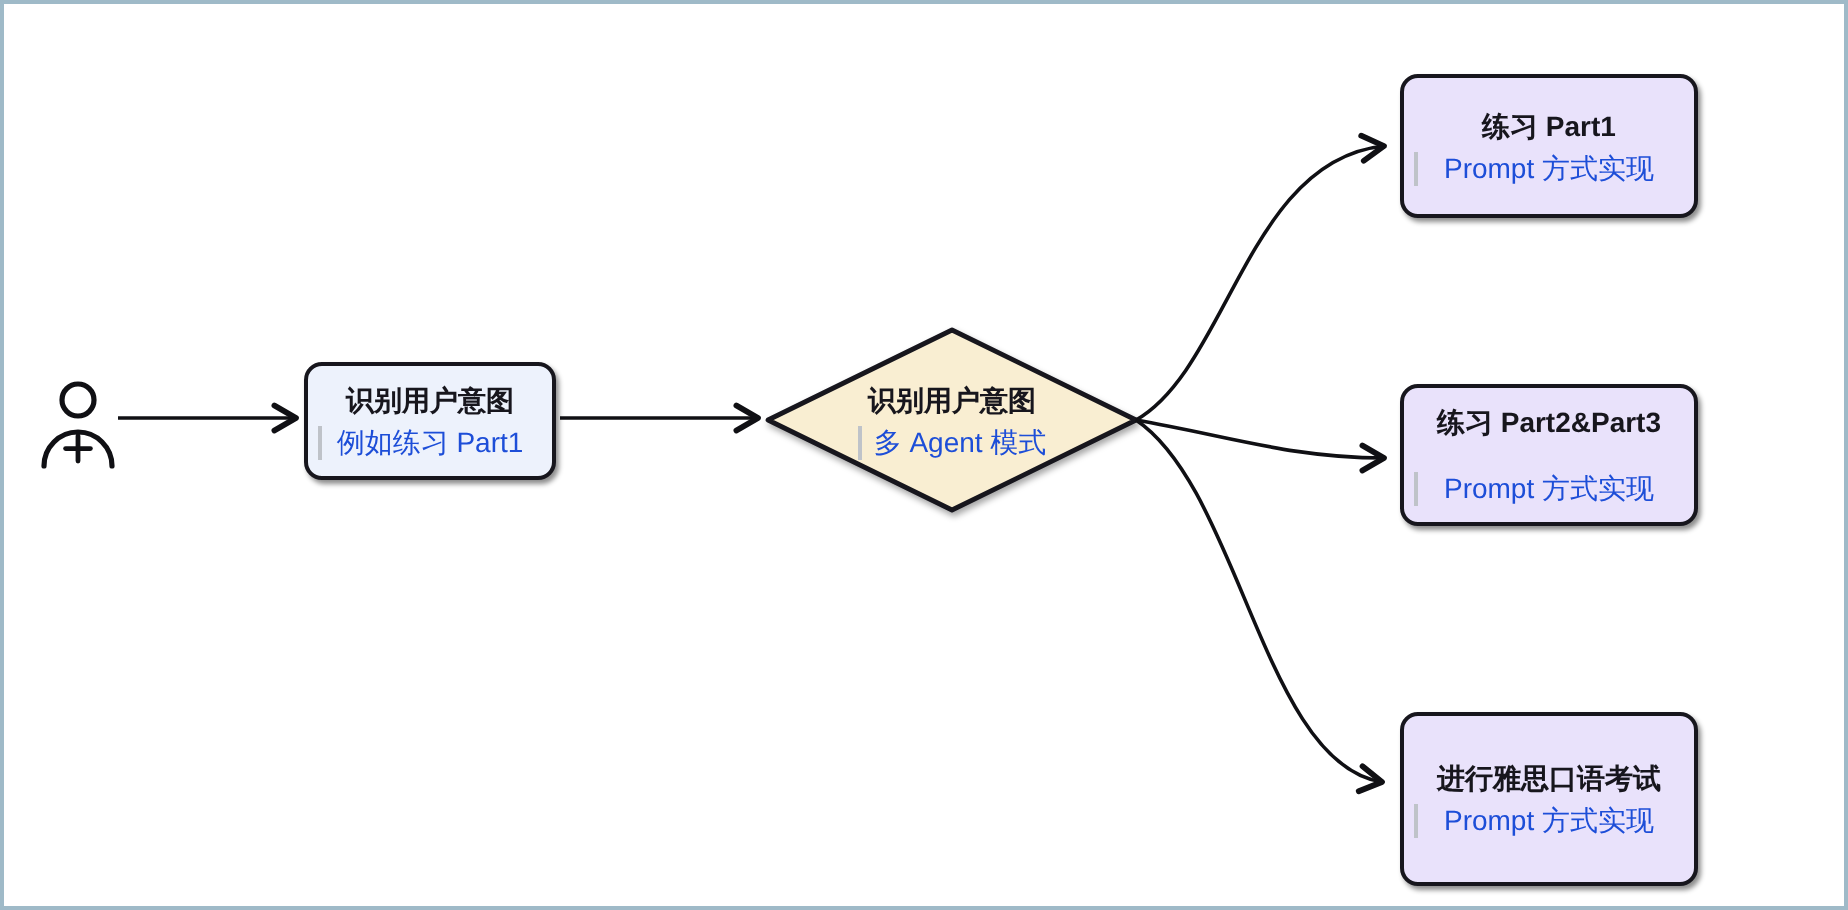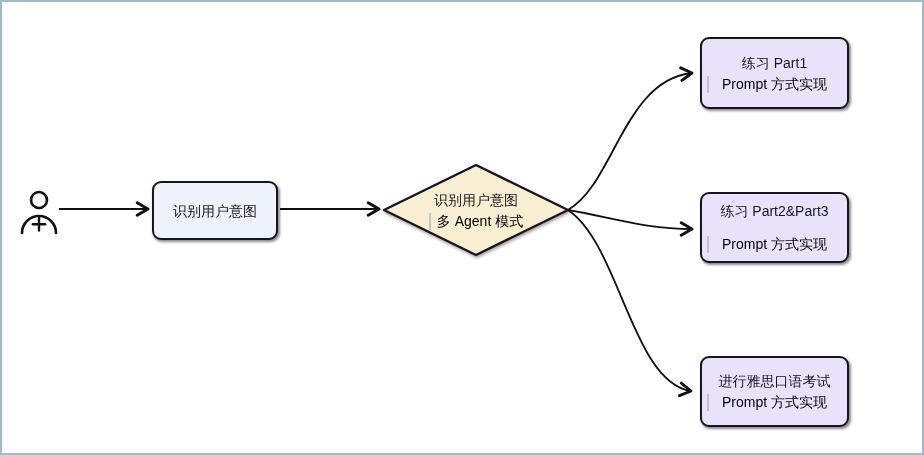--- a/index.html
+++ b/index.html
@@ -9,24 +9,24 @@
     border:2px solid #9fbac8;background:#ffffff;overflow:hidden;
   }
   svg.layer{position:absolute;left:0;top:0;}
   .node{
     position:absolute;box-sizing:border-box;
     border:2px solid #17161d;border-radius:9px;
     display:flex;flex-direction:column;justify-content:center;align-items:center;
     box-shadow:1.5px 2px 2.5px rgba(0,0,0,0.45);
     z-index:2;
   }
-  .node-title{font-size:14px;font-weight:400;color:#17161d;line-height:22px;white-space:nowrap;}
+  .node-title{font-size:14px;font-weight:700;color:#17161d;line-height:22px;white-space:nowrap;}
   .node-sub{
     position:relative;width:100%;text-align:center;
-    font-size:14px;color:#000000;line-height:21px;white-space:nowrap;
+    font-size:14px;color:#1d4ed8;line-height:21px;white-space:nowrap;
   }
   .node-sub .bar{
     position:absolute;left:5px;top:2px;width:2px;height:17px;background:#bfc3c9;
   }
   .diamond-label{
     position:absolute;display:flex;flex-direction:column;
     justify-content:center;align-items:center;z-index:2;
   }
   .diamond-label .node-sub{display:flex;justify-content:center;align-items:center;gap:6px;width:auto;}
   .diamond-label .node-sub .bar{position:static;display:inline-block;height:17px;}
@@ -56,20 +56,24 @@
 
     <polygon points="474,163 566,208 474,253 382,208" class="shape-shadow" stroke="#17161d" stroke-width="2.4" stroke-linejoin="round" fill="#f9eed2"></polygon>
 
     <path d="M566 208 C 612 182 622 78 690 71" fill="none" stroke="#101014" stroke-width="1.8" marker-end="url(#arrowhead)"></path>
     <path d="M566 208 C 612 216 644 227 690 227" fill="none" stroke="#101014" stroke-width="1.8" marker-end="url(#arrowhead)"></path>
     <path d="M566 208 C 618 243 630 380 689 389" fill="none" stroke="#101014" stroke-width="1.8" marker-end="url(#arrowhead)"></path>
   </svg>
 
   <div class="node" style="left: 150px; top: 179px; width: 126px; height: 59px; background: rgb(237, 242, 252);">
     <div class="node-title">识别用户意图</div>
+    <div class="node-sub">
+      <span class="bar"></span>
+      <span>例如练习 Part1</span>
+    </div>
   </div>
 
   <div class="diamond-label" style="left:383px;top:163px;width:182px;height:90px;">
     <div class="node-title">识别用户意图</div>
     <div class="node-sub">
       <span class="bar"></span>
       <span>多 Agent 模式</span>
     </div>
   </div>
 
@@ -82,21 +86,21 @@
   </div>
 
   <div class="node" style="left: 698px; top: 190px; width: 149px; height: 71px; background: rgb(233, 226, 251); gap: 12px;">
     <div class="node-title">练习 Part2&amp;Part3</div>
     <div class="node-sub">
       <span class="bar"></span>
       <span>Prompt 方式实现</span>
     </div>
   </div>
 
-  <div class="node" style="left: 698px; top: 354px; width: 149px; height: 71px; background: rgb(233, 226, 251);">
+  <div class="node" style="left: 698px; top: 354px; width: 149px; height: 87px; background: rgb(233, 226, 251);">
     <div class="node-title">进行雅思口语考试</div>
     <div class="node-sub">
       <span class="bar"></span>
       <span>Prompt 方式实现</span>
     </div>
   </div>
 
 </div>
 
 </body></html>

